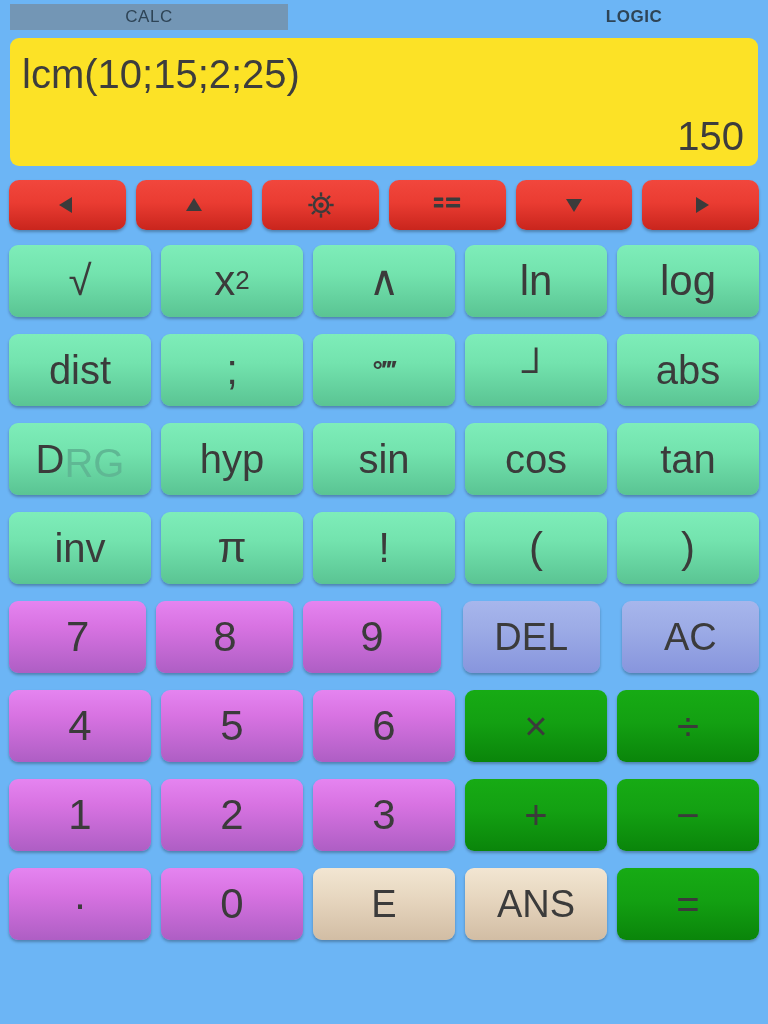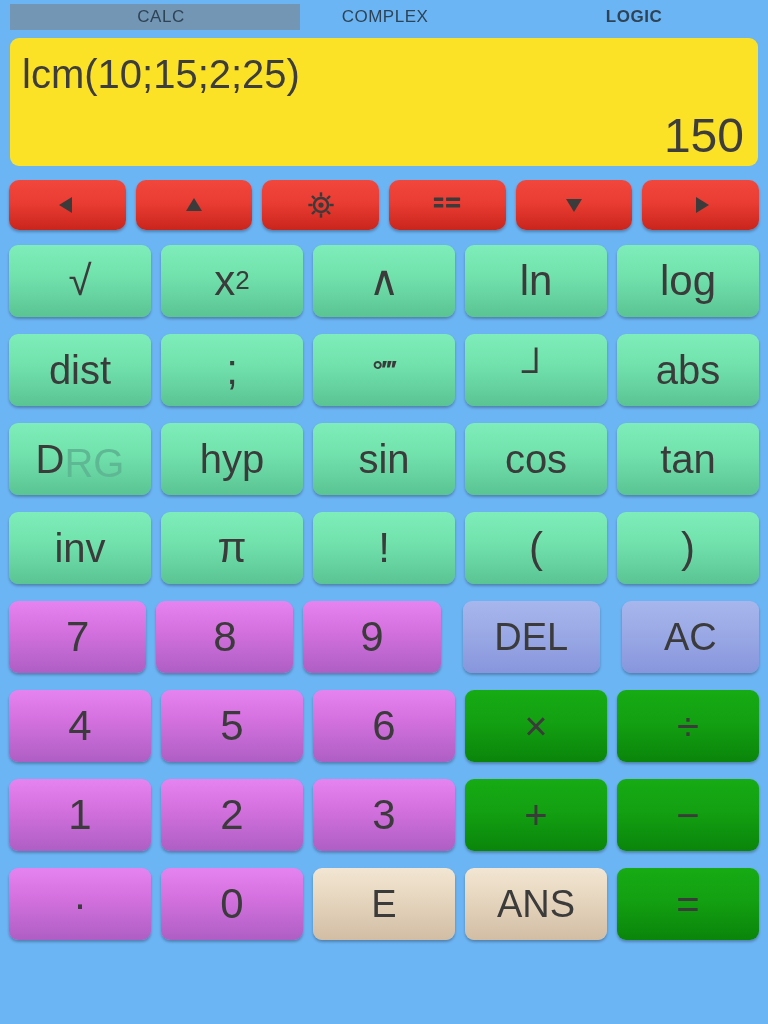--- a/index.html
+++ b/index.html
@@ -29,21 +29,21 @@
     line-height: 26px;
     text-align: center;
     color: #2e4456;
     font-size: 17px;
     letter-spacing: 0.5px;
     font-family: "Liberation Sans", sans-serif;
   }
   .tab.selected {
     background: #7396b5;
   }
-  #tab-calc    { left: 10px;  width: 278px; padding-left: 12px; }
+  #tab-calc    { left: 10px;  width: 278px; }
   #tab-complex { left: 262px; width: 246px; }
   #tab-logic   { left: 510px; width: 248px; font-weight: bold; }
 
   
   #display {
     position: absolute;
     left: 10px;
     top: 38px;
     width: 748px;
     height: 128px;
@@ -58,21 +58,21 @@
   #expr {
     font-size: 40px;
     color: #3d3d3d;
     text-align: left;
     line-height: 46px;
     white-space: nowrap;
     overflow: hidden;
     font-family: "Liberation Sans", sans-serif;
   }
   #result {
-    font-size: 48px;
+    font-size: 40px;
     color: #3d3d3d;
     text-align: right;
     line-height: 48px;
     white-space: nowrap;
     overflow: hidden;
     font-family: "Liberation Sans", sans-serif;
   }
 
   
   #keypad {
@@ -168,23 +168,20 @@
   .dms { font-size: 26px; letter-spacing: 0px; font-weight: bold; }
   .rad-sym { font-size: 40px; }
 </style>
 </head>
 <body>
 
 <div id="tabbar">
   <div class="tab selected" id="tab-calc">
     <span>CALC</span>
   </div>
-  <div class="tab" id="tab-complex">
-    <span>COMPLEX</span>
-  </div>
   <div class="tab" id="tab-logic">
     <span>LOGIC</span>
   </div>
 </div>
 
 <div id="display">
   <div id="expr">lcm(10;15;2;25)</div>
   <div id="result">150</div>
 </div>
 

